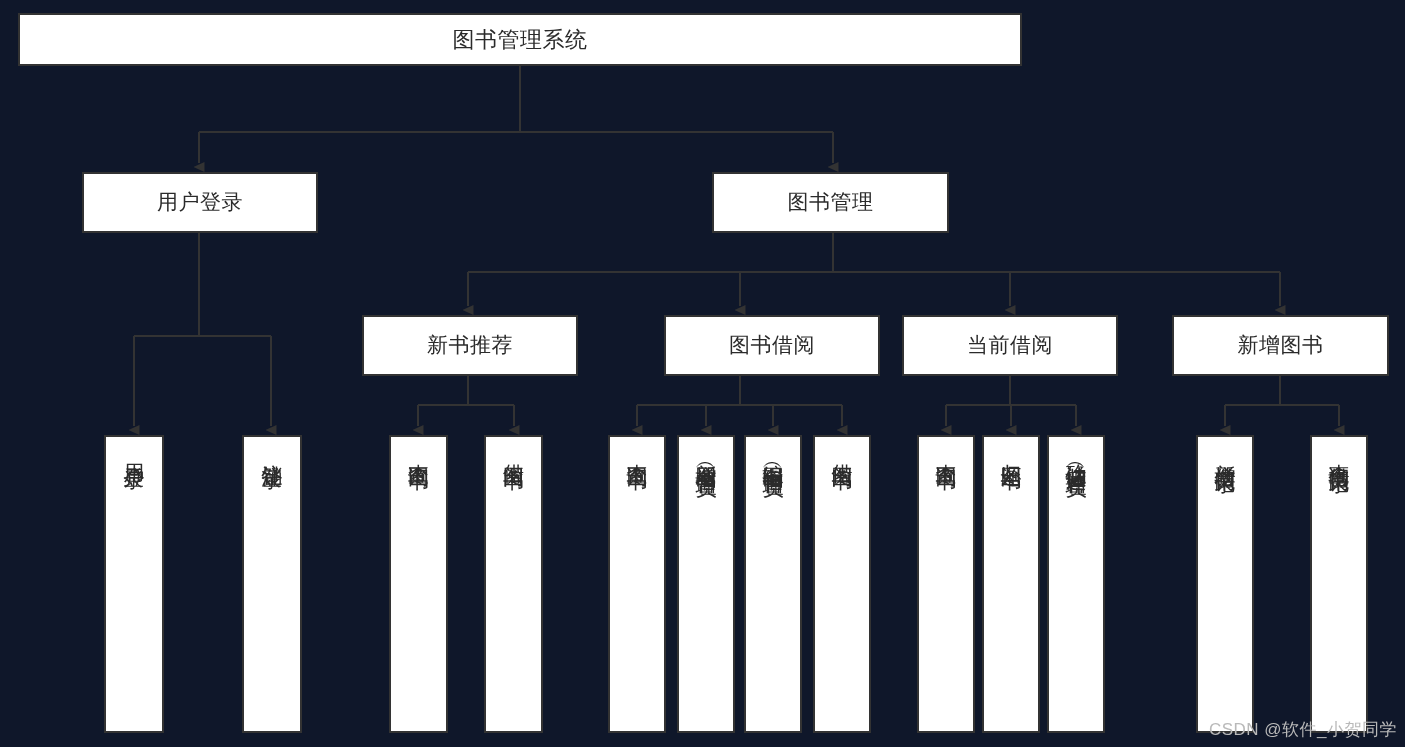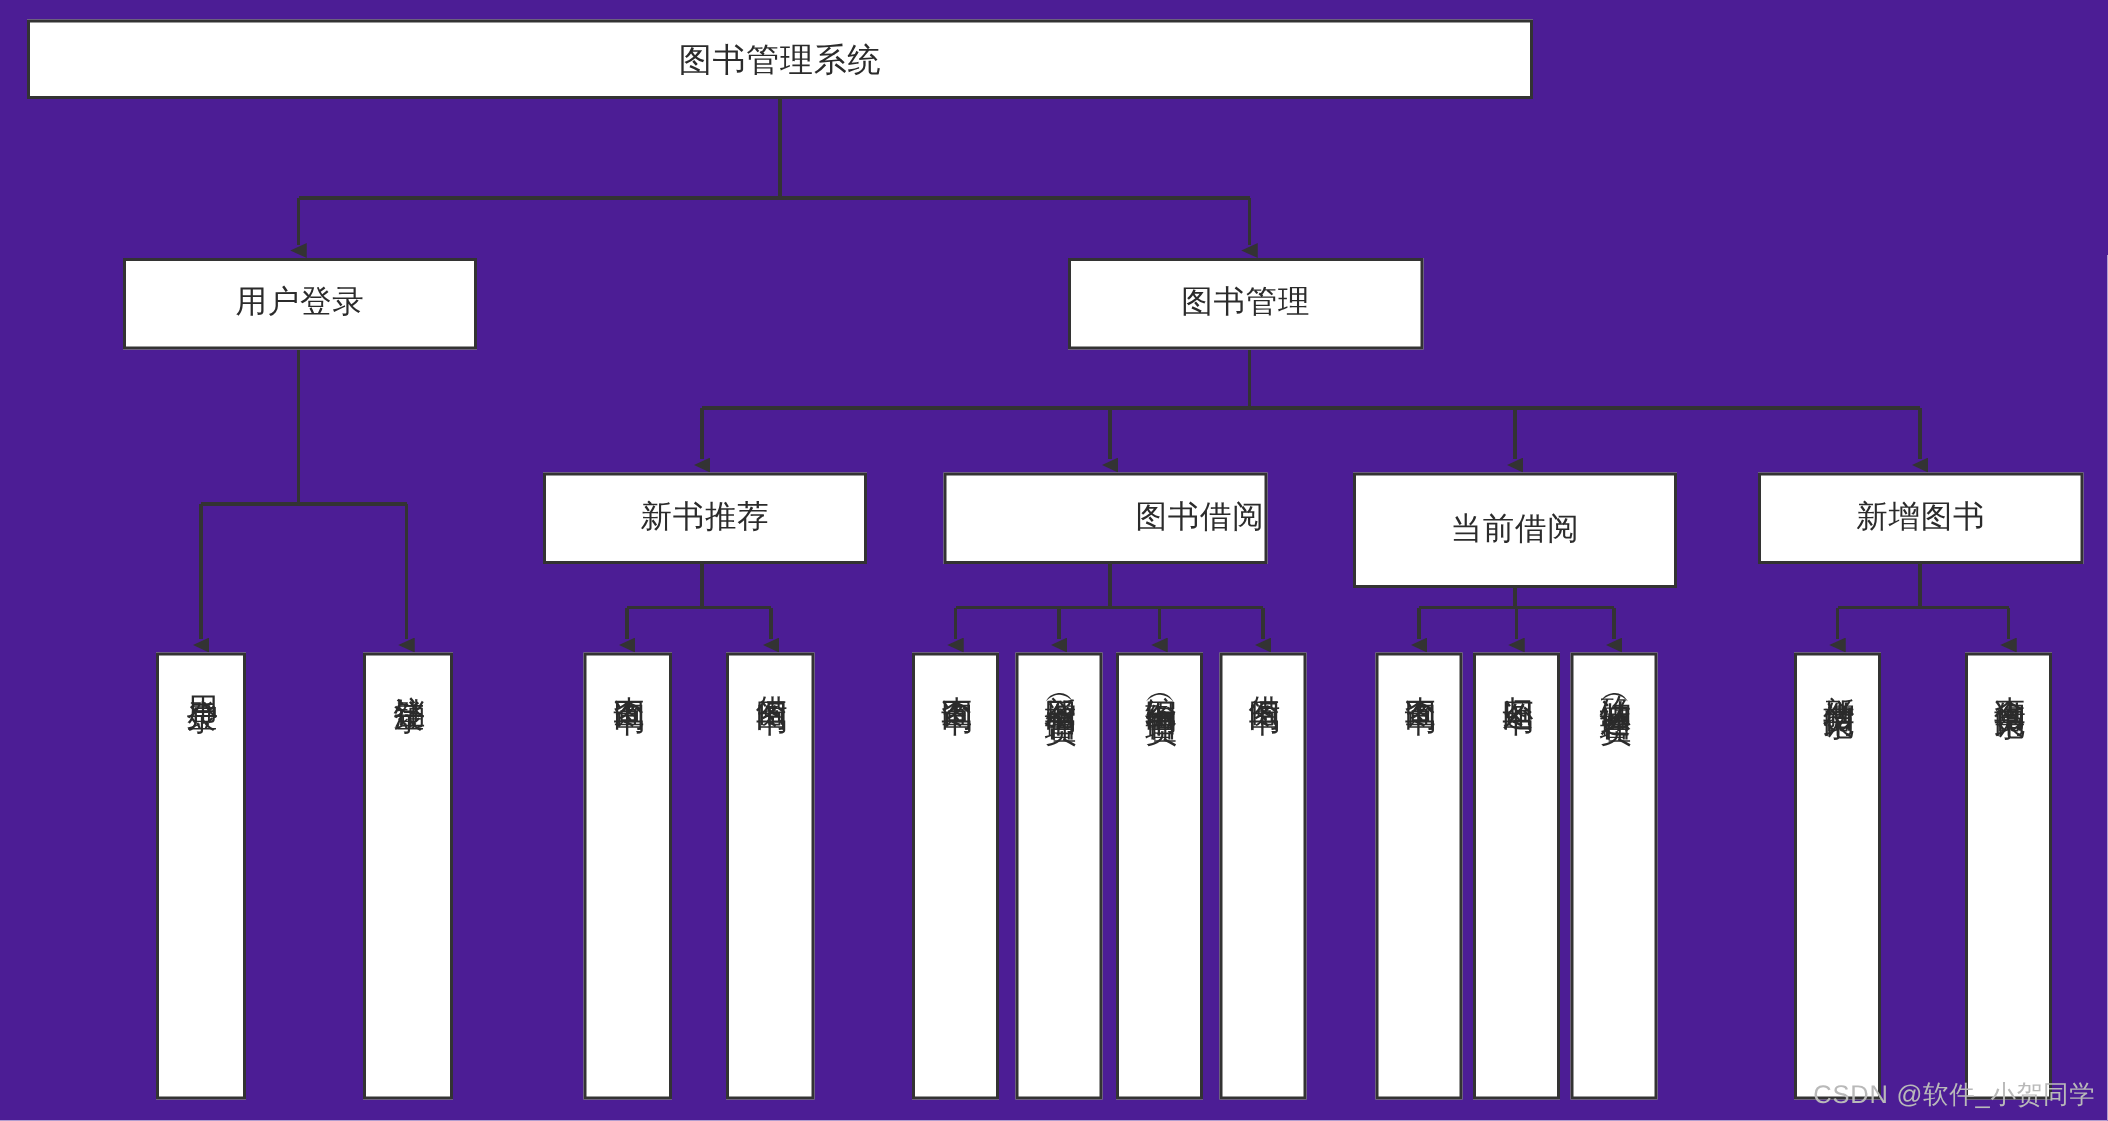--- a/index.html
+++ b/index.html
@@ -5,21 +5,21 @@
 <style>
   html,body{margin:0;padding:0;background:#ffffff;}
   body{
     font-family:"Liberation Sans","DejaVu Sans",sans-serif;
     color:#2b2b2b;
   }
   #canvas{
     position:relative;
     width:1405px;
     height:747px;
-    background:#4c1d95;
+    background:#0f172a;
     overflow:hidden;
   }
   #edges{
     position:absolute;
     left:0;top:0;
     width:1405px;height:747px;
     pointer-events:none;
   }
   .node{
     position:absolute;
@@ -124,24 +124,24 @@
   <div class="node" style="left:82px;top:172px;width:236px;height:61px;">
     <span class="lbl">用户登录</span>
   </div>
   <div class="node" style="left:362px;top:315px;width:216px;height:61px;">
     <span class="lbl">新书推荐</span>
   </div>
 
   <div class="node" style="left:712px;top:172px;width:237px;height:61px;">
     <span class="lbl">图书管理</span>
   </div>
-  <div class="node" style="left:629px;top:315px;width:216px;height:61px;justify-content:flex-end;">
+  <div class="node" style="left:664px;top:315px;width:216px;height:61px;">
     <span class="lbl">图书借阅</span>
   </div>
-  <div class="node" style="left:902px;top:315px;width:216px;height:77px;">
+  <div class="node" style="left:902px;top:315px;width:216px;height:61px;">
     <span class="lbl">当前借阅</span>
   </div>
   <div class="node" style="left:1172px;top:315px;width:217px;height:61px;">
     <span class="lbl">新增图书</span>
   </div>
 
   <div class="node vertical" style="left:104px;top:435px;width:60px;height:298px;">
     <span class="lbl">用户登录</span>
   </div>
   <div class="node vertical" style="left:242px;top:435px;width:60px;height:298px;">

